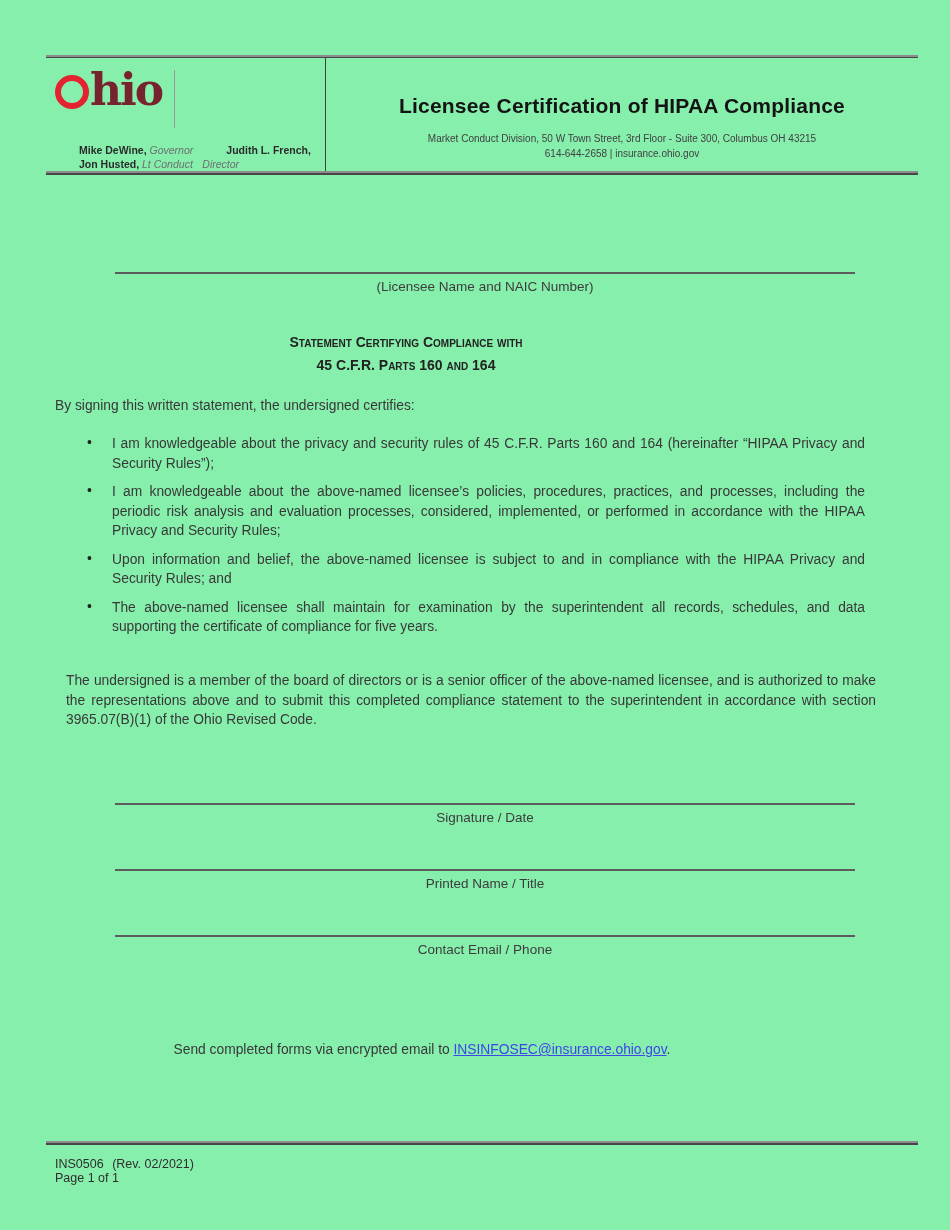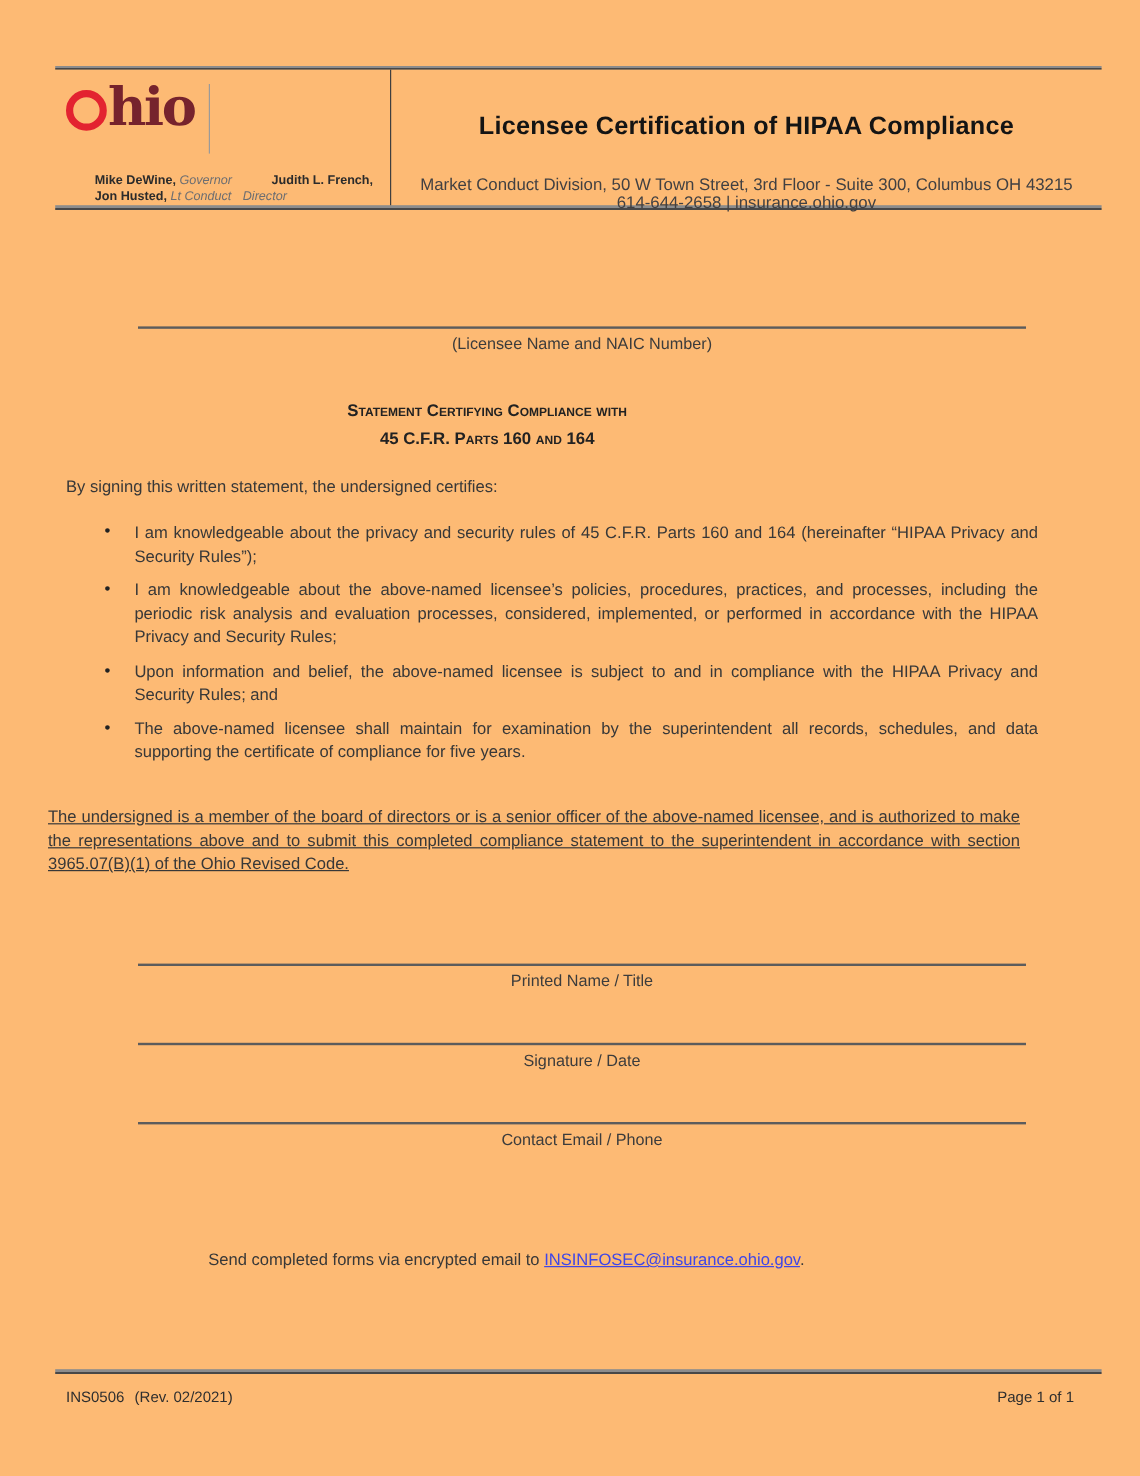--- a/index.html
+++ b/index.html
@@ -1,17 +1,17 @@
 <!DOCTYPE html>
 <html><head>
 <meta charset="utf-8">
 <style>
   html, body { margin:0; padding:0; background:#ffffff; }
   .page {
-    position:relative; width:950px; height:1230px; background:#fdba74;
+    position:relative; width:950px; height:1230px; background:#86efac;
     font-family:"Liberation Sans", sans-serif; color:#333333; overflow:hidden;
   }
 
   
   .rule { position:absolute; left:46px; width:872px;
           background:linear-gradient(#8c8c8c 0 60%, #474747 60% 100%); }
   .rule-top    { top:55px;   height:3px; }
   .rule-bottom { top:171px;  height:4px; }
   .rule-footer { top:1141px; height:4px; }
 
@@ -25,51 +25,51 @@
   .mini-divider { width:1px; align-self:stretch; background:#9a9a9a; margin:0 12px; height:58px; }
   .dept { font-size:18px; font-weight:bold; color:#55565a; line-height:1.12; padding-top:4px; }
   .officials { display:flex; margin-top:15px; font-size:10.5px; line-height:14px; }
   .officials .col1 { width:178px; }
   .off-name  { font-weight:bold; color:#2b2b2b;padding-left:24px; }
   .off-title { font-style:italic; color:#6d6e71; }
 
   .header-vdivider { width:1px; background:#3f3f3f; }
   .header-right { flex:1; text-align:center; padding-top:36px; }
   .form-title { font-size:21px; font-weight:bold; color:#141414; letter-spacing:0.2px; }
-  .address { margin-top:28px; font-size:14px; color:#414042; line-height:15px;text-align:center; }
+  .address { margin-top:13px; font-size:10px; color:#414042; line-height:15px;text-align:center; }
 
   
   .write-line { border-top:2px solid #5c5c5c; height:0; }
   .caption { text-align:center; font-size:13.5px; color:#3c3c3c; margin-top:5px; }
 
   .licensee-block { position:absolute; top:272px; left:115px; width:740px; }
 
   .stmt-heading { position:absolute; top:331px; left:0; width:812px; text-align:center;
                   font-weight:bold; font-variant-caps:small-caps; font-variant:small-caps;
                   font-size:14px; line-height:23px; color:#222222; }
 
   .intro { position:absolute; top:398px; left:55px; width:810px; font-size:13.8px; color:#383838; }
 
   .bullets { position:absolute; top:434px; left:85px; width:780px; margin:0; padding:0; list-style:none; }
   .bullets li { position:relative; padding-left:27px; margin-bottom:9px;
                 text-align:justify; font-size:13.8px; line-height:19.5px; color:#383838; }
   .bullets li .marker { position:absolute; left:2px; top:-1px; font-size:14px; color:#222; }
 
-  .closing { position:absolute; top:671px; left:40px; width:810px;
-             text-align:justify; font-size:13.8px; line-height:19.5px; color:#383838;text-decoration:underline; }
+  .closing { position:absolute; top:671px; left:66px; width:810px;
+             text-align:justify; font-size:13.8px; line-height:19.5px; color:#383838; }
 
   .sig-blocks { position:absolute; top:803px; left:115px; width:740px; }
   .sig-block { margin-bottom:44px; }
 
   .email-line { position:absolute; top:1042px; left:0; width:844px; text-align:center;
                 font-size:13.8px; color:#383838; }
   .email-link { color:#3f46e8; text-decoration:underline; }
 
   .footer-row { position:absolute; top:1157px; left:55px; width:840px; display:flex;
-                justify-content:space-between; font-size:12.5px; color:#2e2e2e; }
+                justify-content:space-between; font-size:12.5px; color:#2e2e2e;flex-direction:column; }
   .footer-left span { margin-right:5px; }
 </style>
 </head>
 <body>
 
 <div class="page">
 
   <div class="rule rule-top"></div>
   <div class="rule rule-bottom"></div>
 
@@ -144,25 +144,25 @@
       <span class="marker">•</span>
       <span>The above-named licensee shall maintain for examination by the superintendent all records, schedules, and data supporting the certificate of compliance for five years.</span>
     </li>
   </ul>
 
   <div class="closing">The undersigned is a member of the board of directors or is a senior officer of the above-named licensee, and is authorized to make the representations above and to submit this completed compliance statement to the superintendent in accordance with section 3965.07(B)(1) of the Ohio Revised Code.</div>
 
   <div class="sig-blocks">
     <div class="sig-block">
       <div class="write-line"></div>
-      <div class="caption">Printed Name / Title</div>
+      <div class="caption">Signature / Date</div>
     </div>
     <div class="sig-block">
       <div class="write-line"></div>
-      <div class="caption">Signature / Date</div>
+      <div class="caption">Printed Name / Title</div>
     </div>
     <div class="sig-block">
       <div class="write-line"></div>
       <div class="caption">Contact Email / Phone</div>
     </div>
   </div>
 
   <div class="email-line">
     <span>Send completed forms via encrypted email to </span><a href="#" class="email-link">INSINFOSEC@insurance.ohio.gov</a><span>.</span>
   </div>

